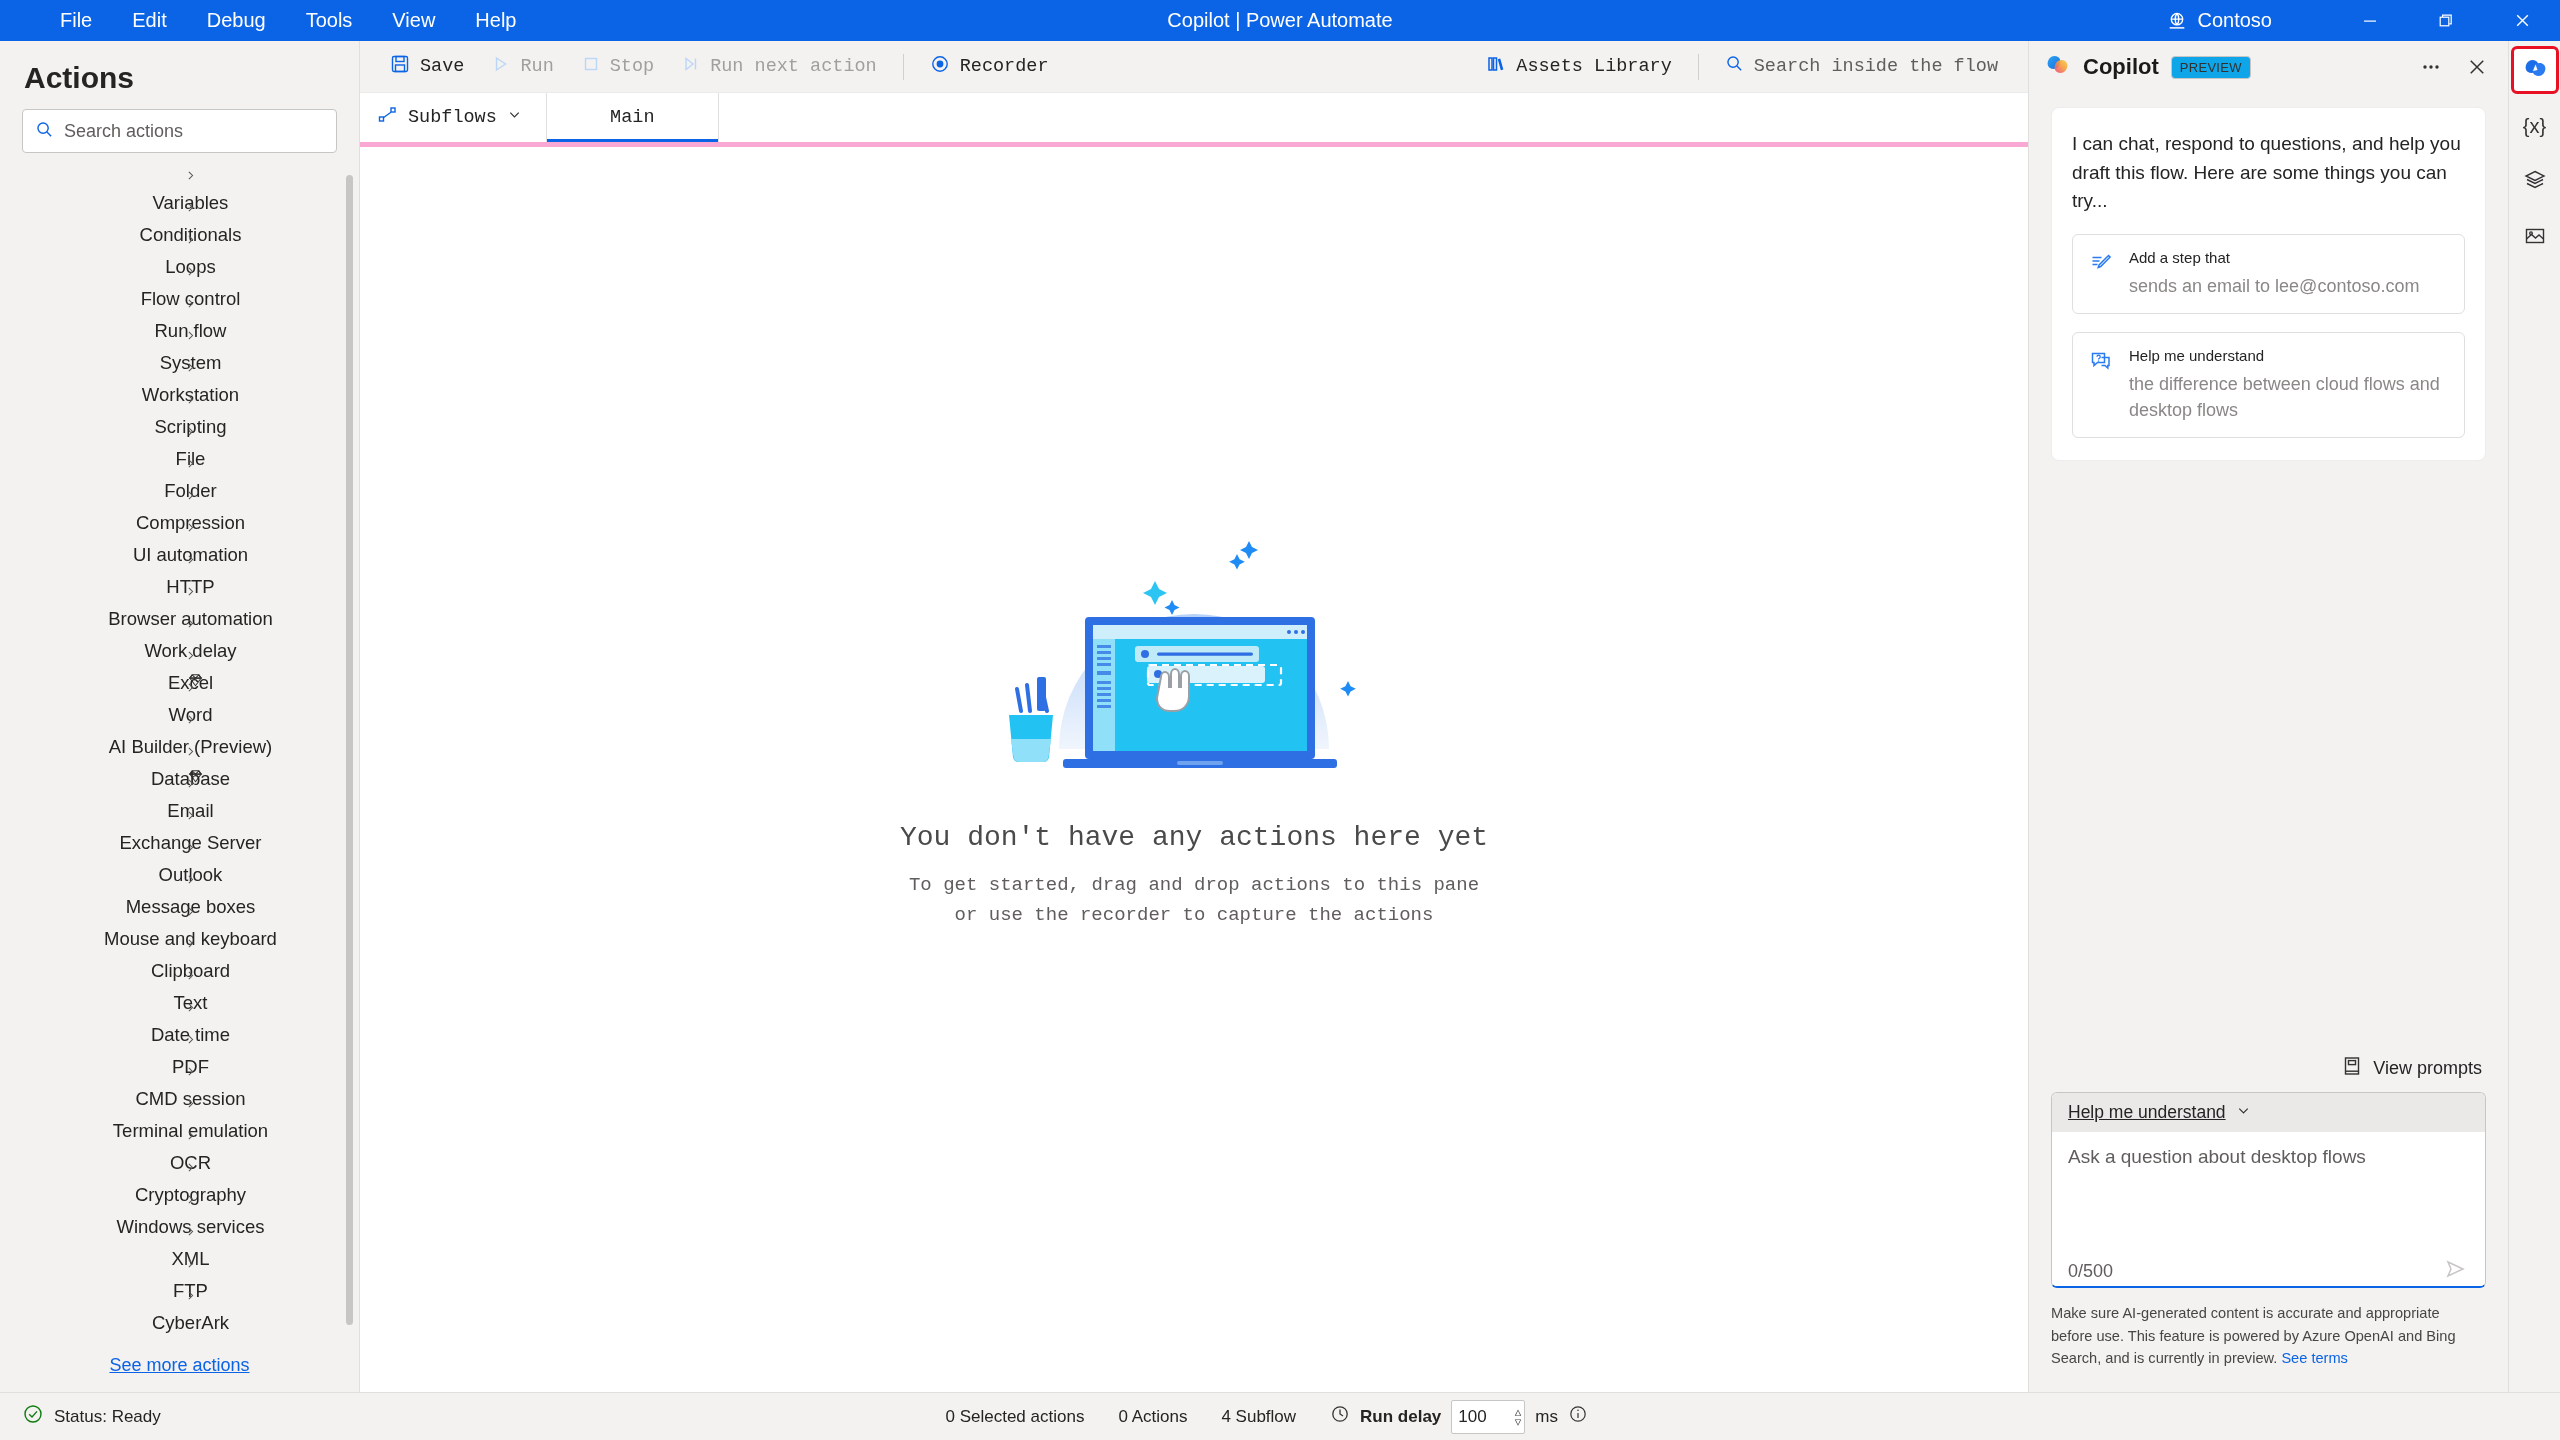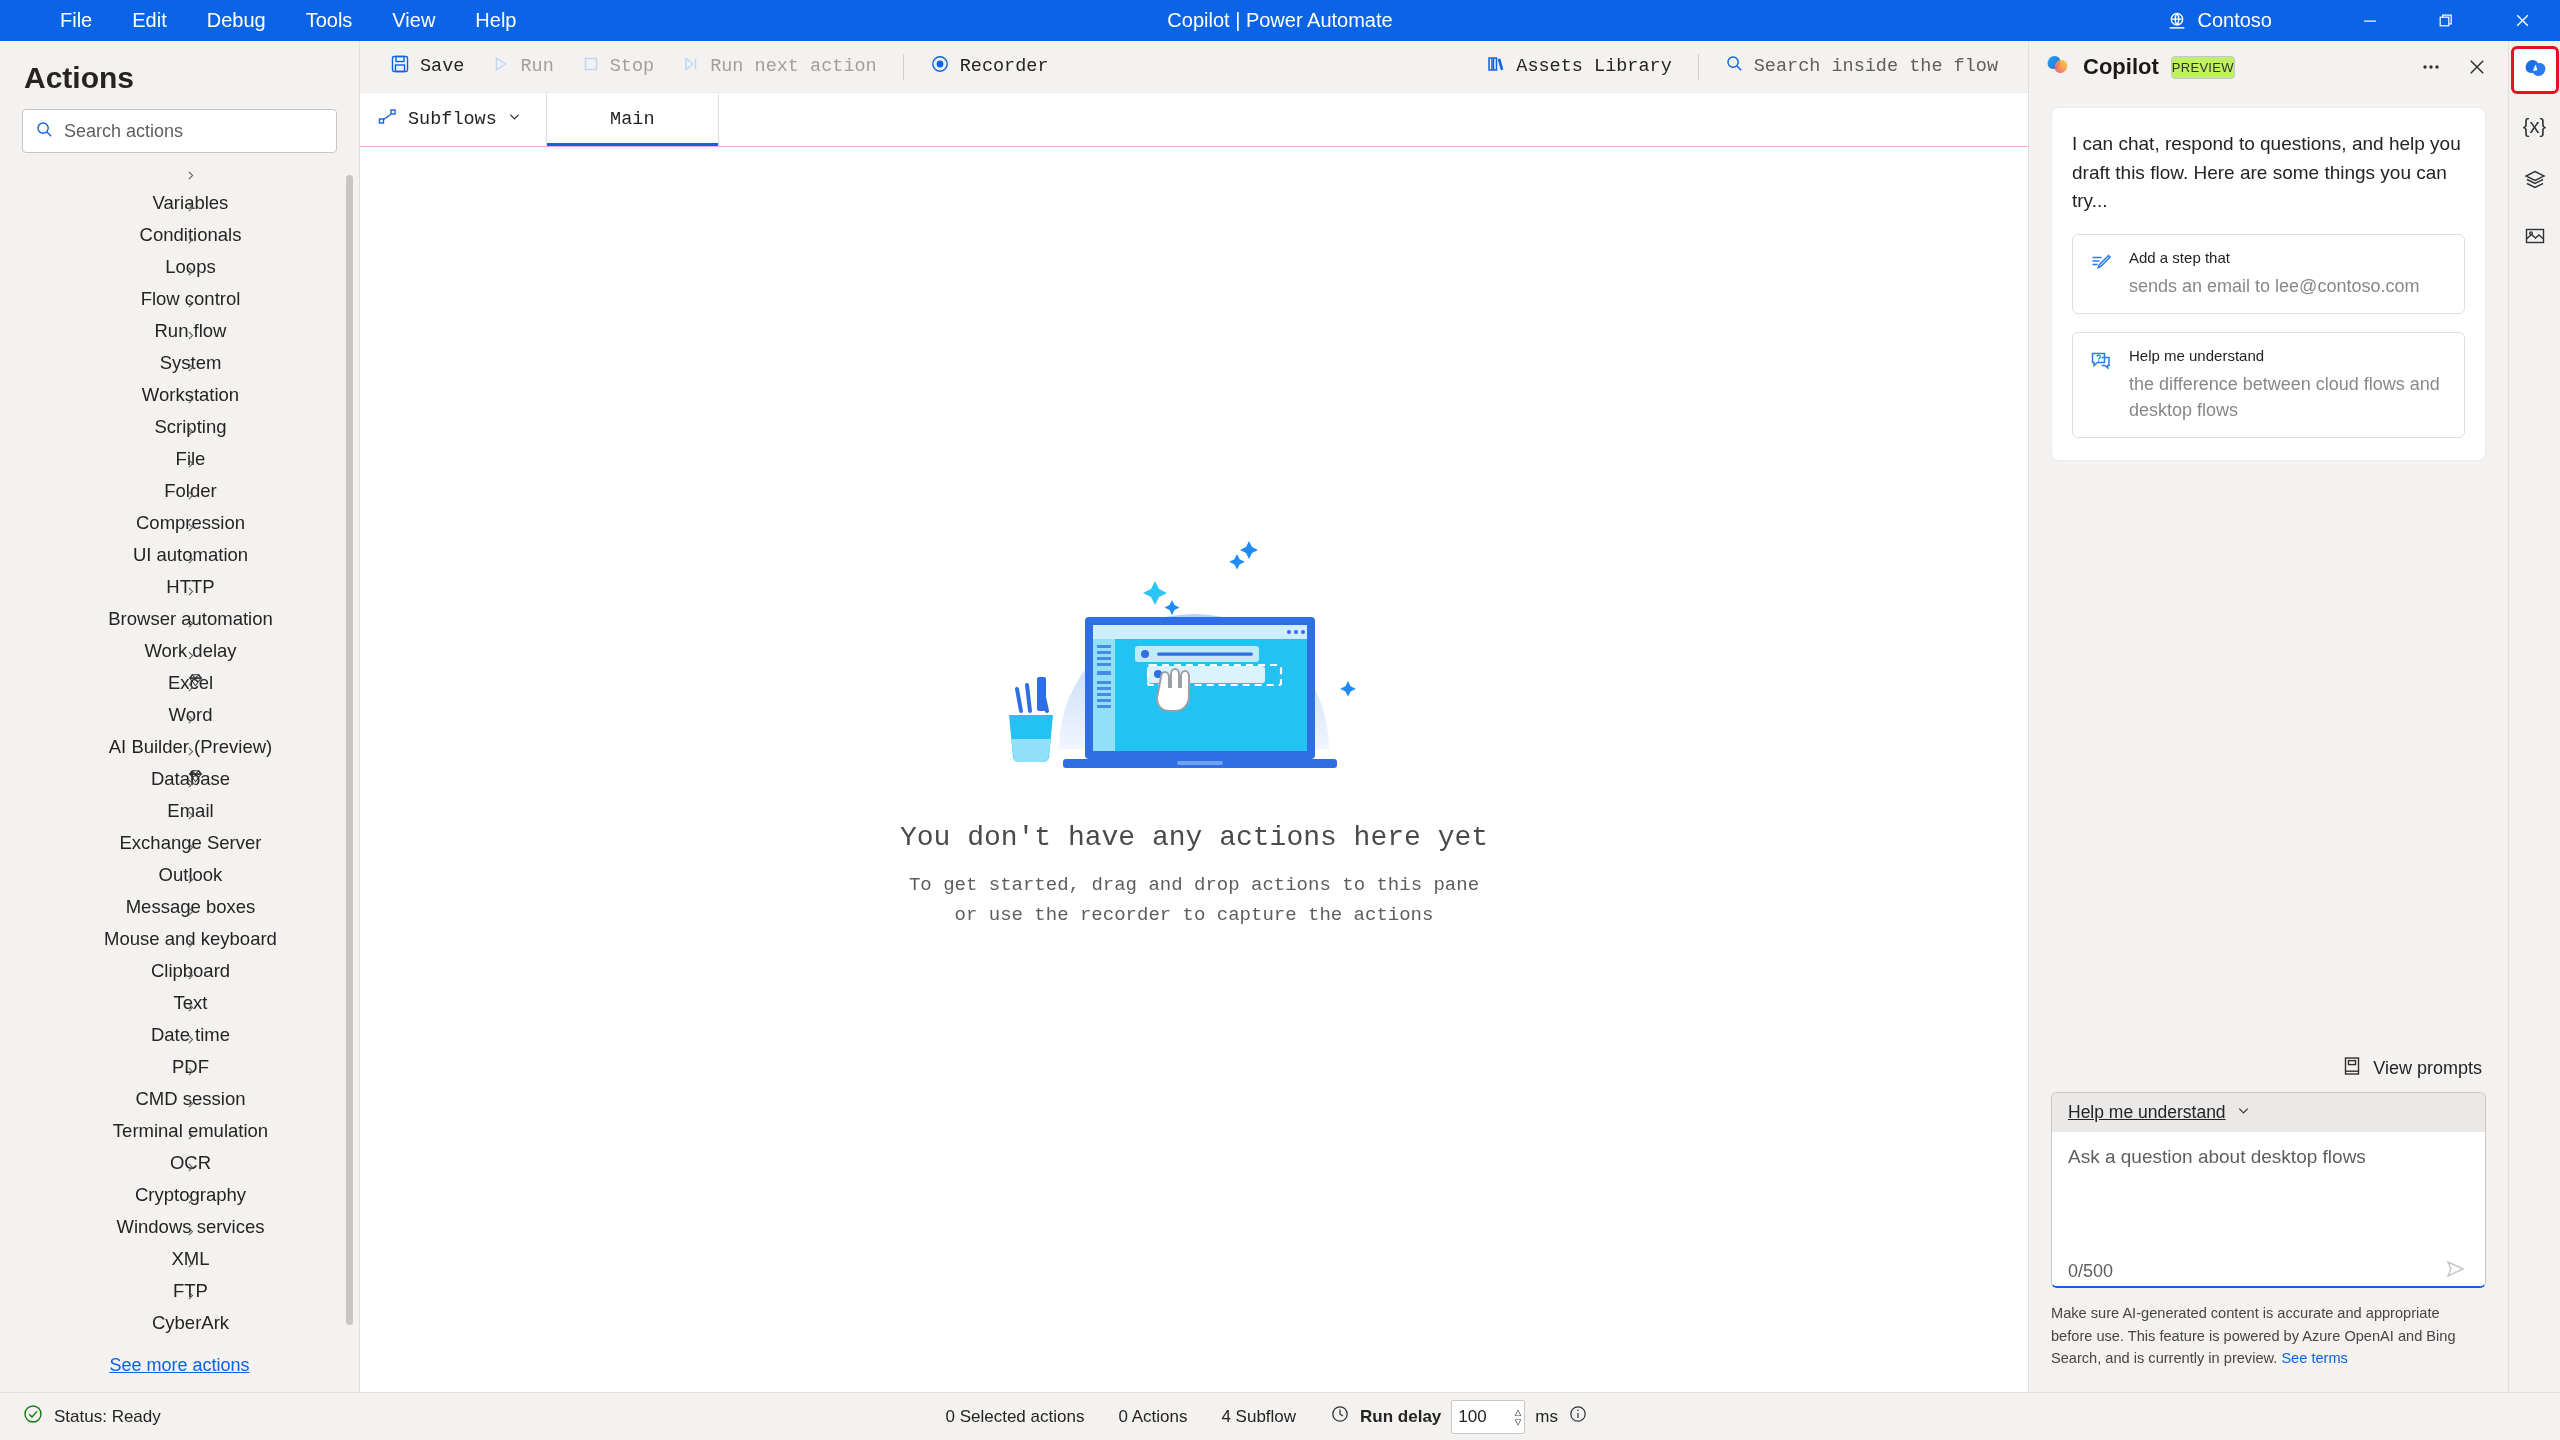--- a/index.html
+++ b/index.html
@@ -80,21 +80,21 @@
   .tb-item {
     display: flex; align-items: center; gap: 10px; font-size: 18.5px;
     padding: 7px 14px; border-radius: 3px; color: #252423; cursor: default;
   }
   .tb-item.disabled { color: #a19f9d; }
   .tb-sep { width: 1px; height: 26px; background: #d2d0ce; margin: 0 12px; }
   .tb-spacer { flex: 1; }
 
   .tabsbar {
     height: 54px; flex: 0 0 54px; background: #fff; display: flex; align-items: stretch;
-    border-bottom: 1px solid #f9a8d4;
+    border-bottom: 5px solid #f9a8d4;
   }
   .subflows-btn {
     display: flex; align-items: center; gap: 10px; font-size: 18.5px;
     padding: 0 24px 0 18px; border-right: 1px solid #e1dfdd; cursor: default;
   }
   .tab {
     display: flex; align-items: center; justify-content: center; min-width: 172px;
     font-size: 18.5px; border-right: 1px solid #e1dfdd; position: relative; cursor: default;
   }
   .tab.active::after {
@@ -108,22 +108,22 @@
   .empty-sub { font-size: 19px; color: #605e5c; text-align: center; line-height: 1.55; margin-top: 18px; }
 
   
   .copilot {
     width: 480px; flex: 0 0 480px; background: #f3f2f1; display: flex; flex-direction: column;
     border-left: 1px solid #e1dfdd;
   }
   .cop-head { height: 52px; display: flex; align-items: center; padding: 0 14px 0 14px; gap: 12px; }
   .cop-title { font-size: 22px; font-weight: 600; color: #1b1a19; }
   .preview-pill {
-    font-size: 13px; border: 1px solid #c8c6c4; border-radius: 4px; padding: 3px 0;
-    color: #323130; background: #bef264; letter-spacing: .3px;
+    font-size: 13px; border: 1px solid #c8c6c4; border-radius: 4px; padding: 3px 8px;
+    color: #323130; background: #0ea5e9; letter-spacing: .3px;
   }
   .cop-head-spacer { flex: 1; }
   .icon-btn {
     width: 34px; height: 34px; display: flex; align-items: center; justify-content: center;
     border-radius: 3px; cursor: default; color: #323130;
   }
 
   .cop-card {
     margin: 14px 22px 0 22px; background: #fff; border-radius: 8px; padding: 22px 20px 22px 20px;
     border: 1px solid #ededed;

